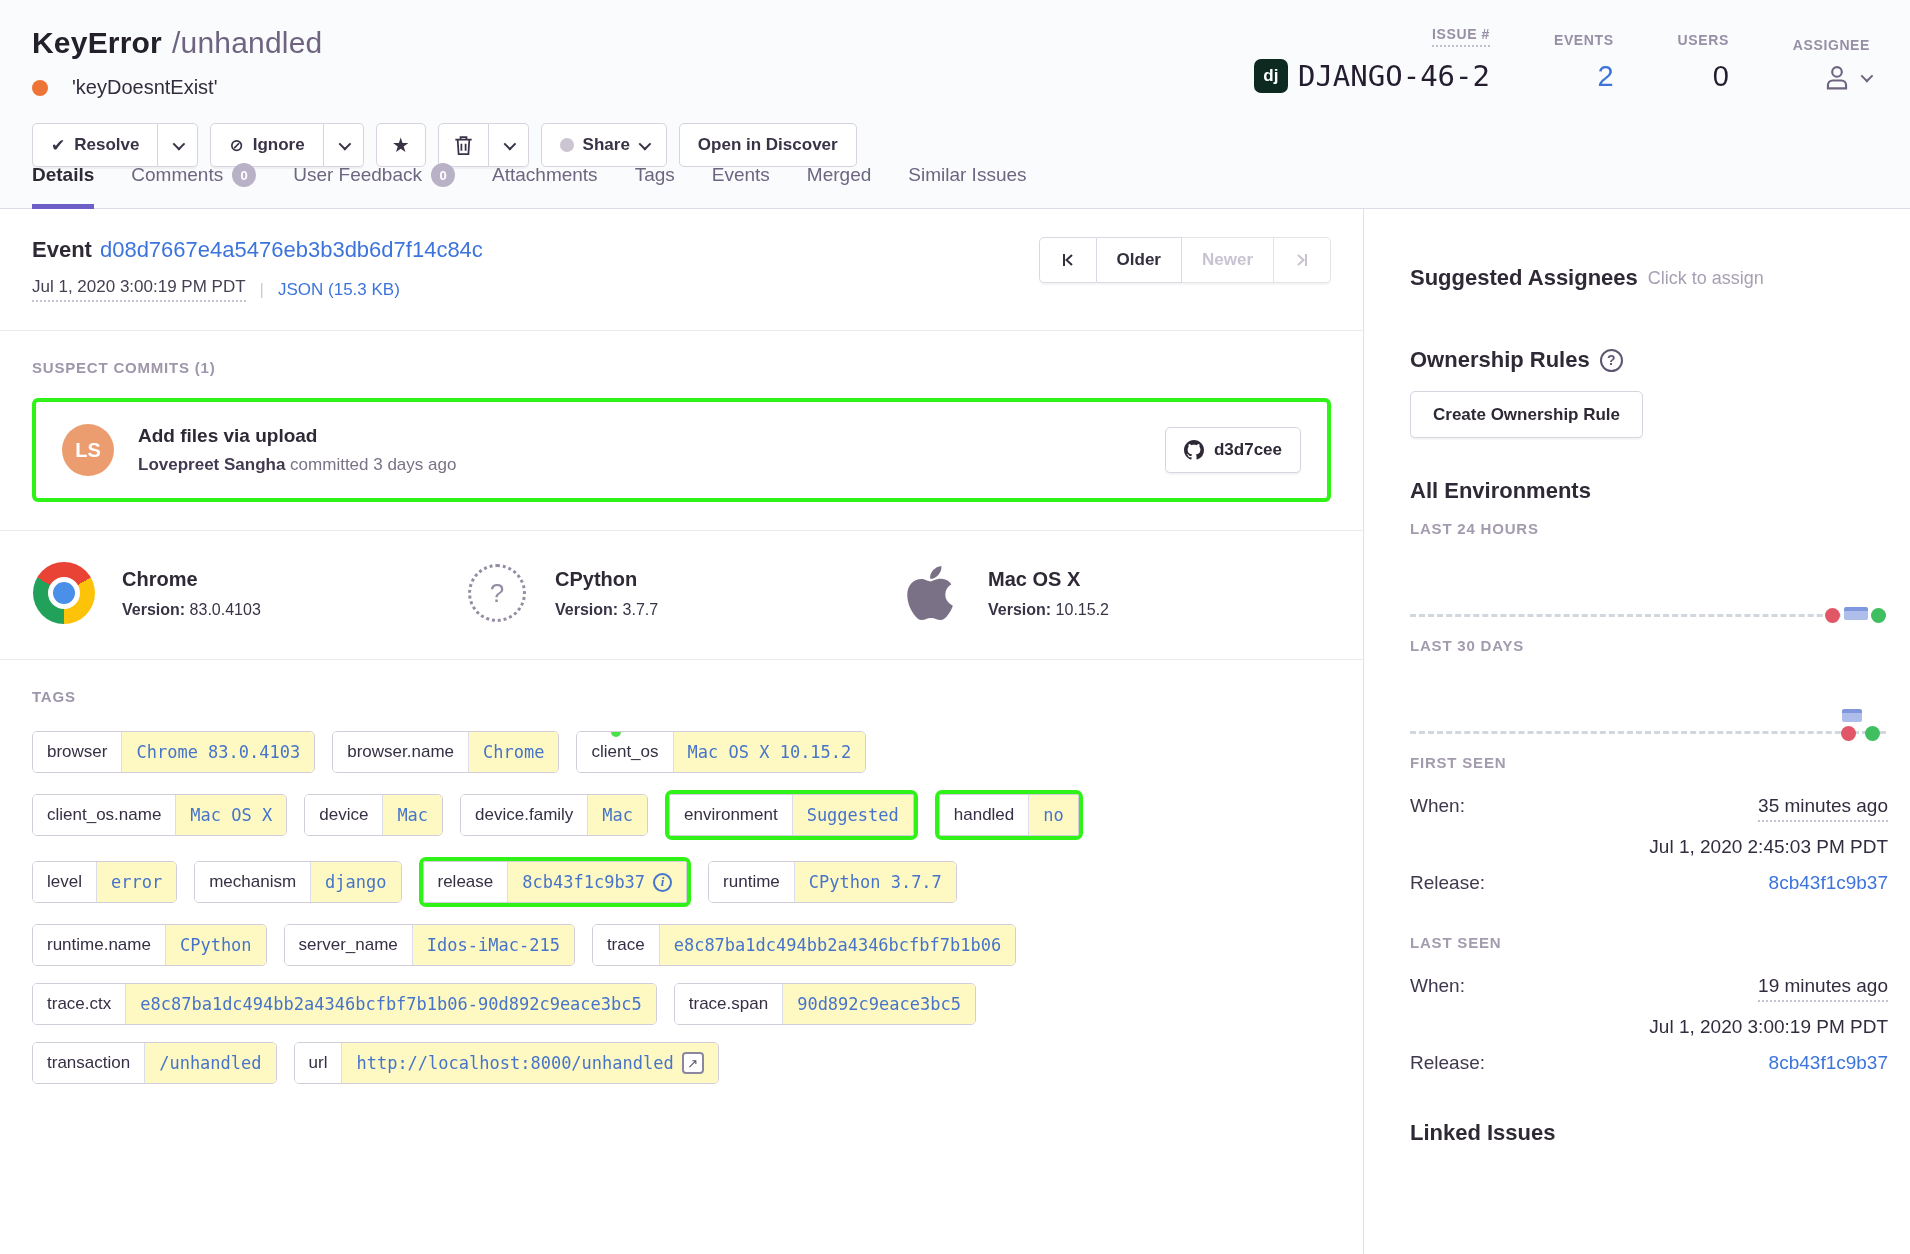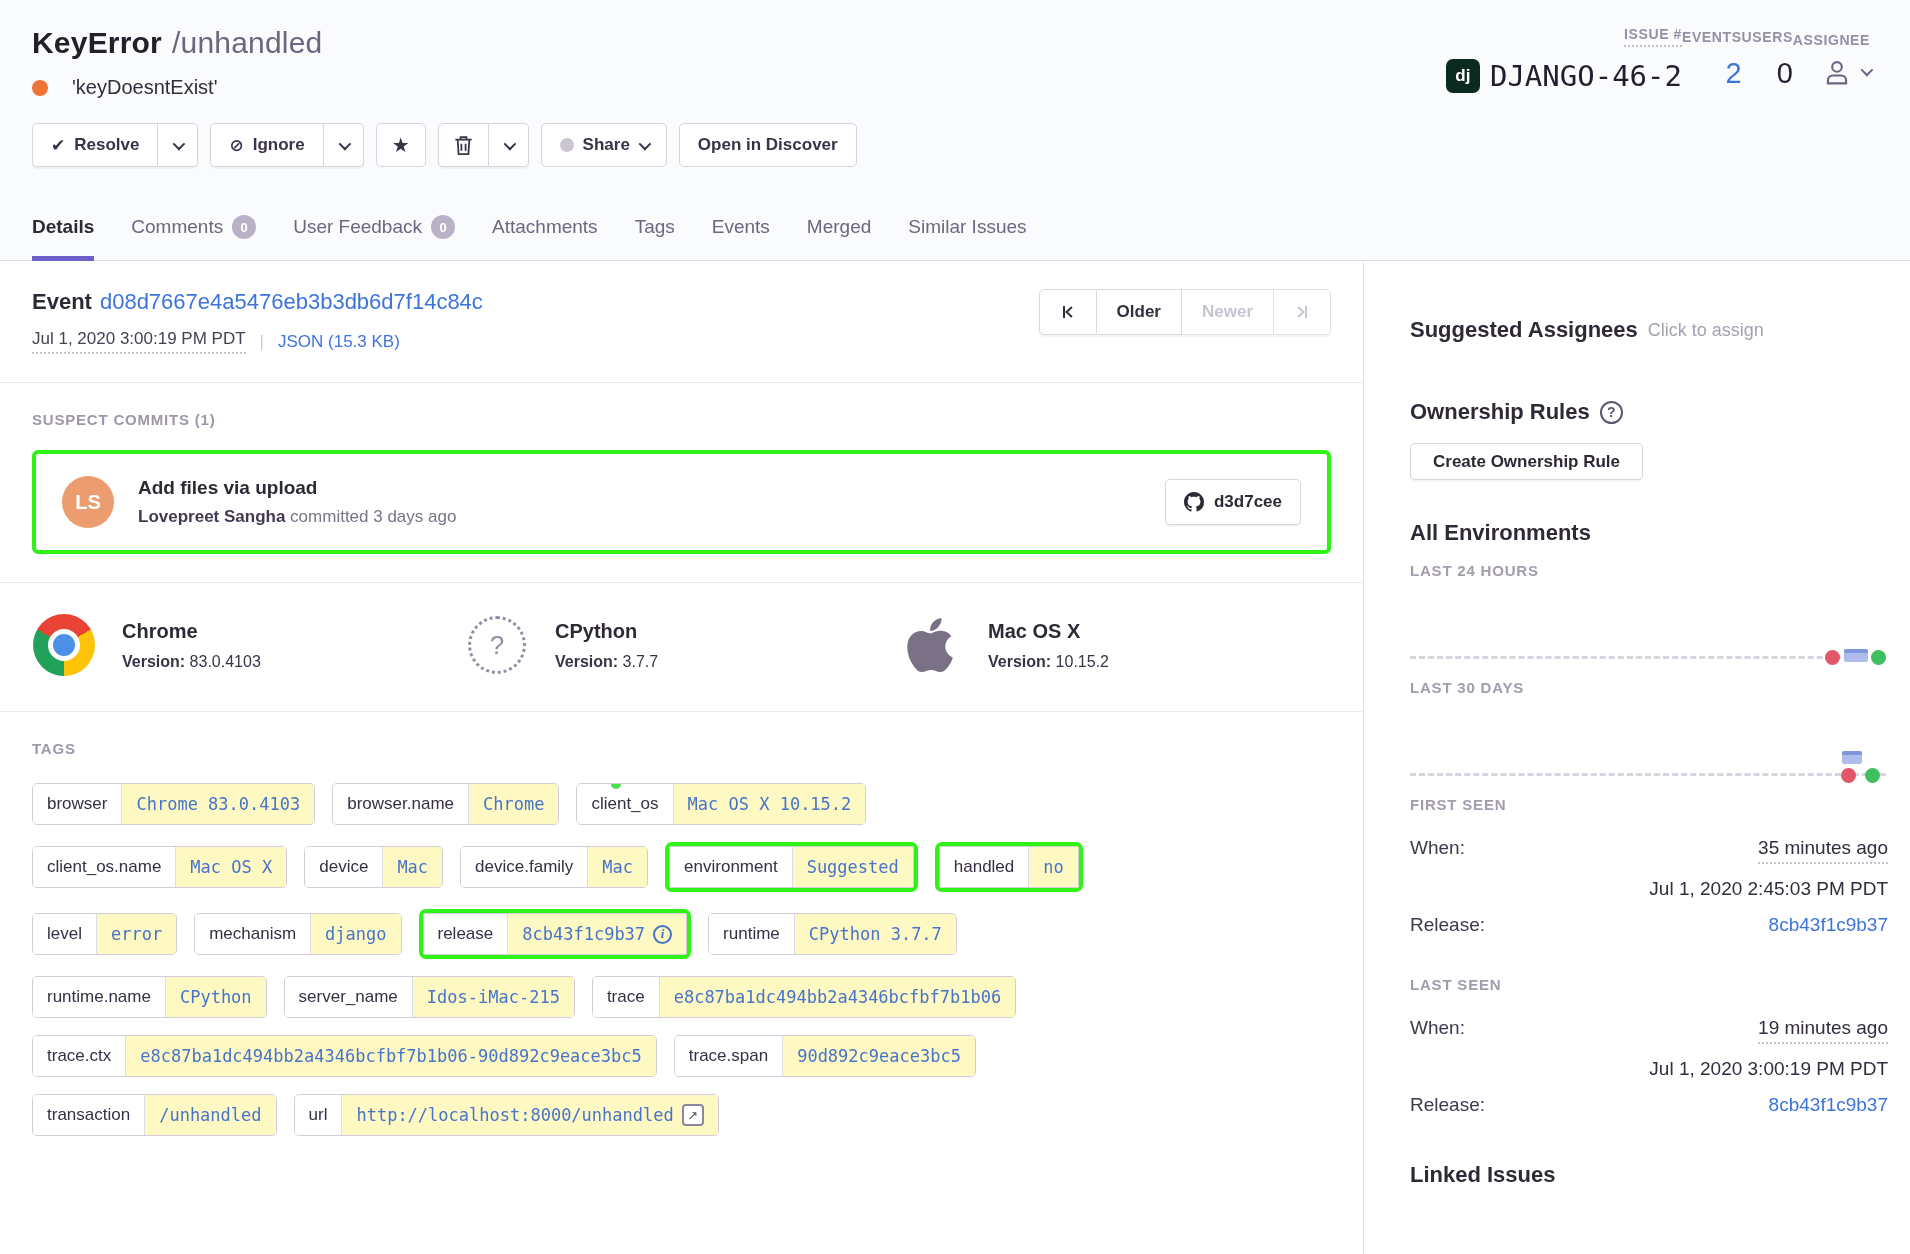--- a/index.html
+++ b/index.html
@@ -2,28 +2,28 @@
 <html><head>
 <meta charset="utf-8">
 <style>
   * { margin:0; padding:0; box-sizing:border-box; }
   html,body { width:1910px; height:1254px; overflow:hidden; }
   body { font-family:"Liberation Sans","DejaVu Sans",sans-serif; color:#2f2936; background:#fff; }
   .mono { font-family:"DejaVu Sans Mono","Liberation Mono",monospace; }
 
   
   .page { width:1910px; height:1254px; display:flex; flex-direction:column; }
-  .header { background:#fafbfc; border-bottom:1px solid #dfdbe4; padding:26px 40px 0 32px; height:261px; position:relative; flex:none; }
+  .header { background:#fafbfc; border-bottom:1px solid #dfdbe4; padding:26px 40px 0 32px; height:209px; position:relative; flex:none; }
   .title-row { display:flex; justify-content:space-between; align-items:flex-start; }
   .title { font-size:30px; font-weight:bold; color:#23202b; letter-spacing:.2px; }
   .title .subtitle { font-weight:400; color:#6f6480; margin-left:10px; }
   .culprit { display:flex; align-items:center; margin-top:16px; font-size:20px; color:#332c3d;gap:12px; }
   .level-dot { width:16px; height:16px; border-radius:50%; background:#ee7336; margin-right:12px; flex:none; }
 
-  .stats { display:flex; align-items:center; }
+  .stats { display:flex; gap:64px; align-items:flex-end; }
   .stat { display:flex; flex-direction:column; align-items:flex-end; }
   .stat-label { font-size:14px; font-weight:bold; letter-spacing:.6px; color:#978fa5; text-transform:uppercase; }
   .stat-label.tip { border-bottom:2px dotted #c2bccb; padding-bottom:3px; }
   .stat-value { margin-top:12px; font-size:29px; color:#241d30; }
   .stat-value.blue { color:#3d74db; }
   .issue-value { display:flex; align-items:center; gap:10px; }
   .dj-badge { width:34px; height:34px; border-radius:7px; background:#0c2a1f; color:#fff; font-size:17px; font-weight:bold; display:flex; align-items:center; justify-content:center; }
   .assignee-value { display:flex; align-items:center; gap:8px; margin-top:8px; cursor:pointer; }
   .caret { width:9px; height:9px; border-right:2px solid #6e6480; border-bottom:2px solid #6e6480; transform:rotate(45deg) translateY(-2px); display:inline-block; }
 
@@ -104,21 +104,21 @@
   .marker-dot { position:absolute; top:-5px; left:34px; width:10px; height:10px; border-radius:50%; background:#4ae14a; }
   .info-i { width:19px; height:19px; border:2px solid #4674ca; border-radius:50%; font-size:13px; font-weight:bold; display:inline-flex; align-items:center; justify-content:center; font-family:"Liberation Serif",serif; font-style:italic; flex:none; }
   .ext-link { width:22px; height:22px; border:2px solid #8d86a0; border-radius:4px; color:#595267; font-size:13px; display:inline-flex; align-items:center; justify-content:center; font-family:"DejaVu Sans",sans-serif; flex:none; background:#fff; }
 
   
   .sidebar { flex:1; background:#fff; padding:56px 22px 0 46px; }
   .sb-title { font-size:22px; font-weight:bold; color:#2f2936; }
   .sb-hint { font-size:18px; color:#a79fb2; font-weight:400; margin-left:10px; }
   .sb-row { display:flex; align-items:center; }
   .qmark { width:23px; height:23px; border:2px solid #5f5670; border-radius:50%; color:#5f5670; font-size:14px; font-weight:bold; display:inline-flex; align-items:center; justify-content:center; margin-left:10px; cursor:pointer; }
-  .sb-btn { margin-top:18px; background:#fff; border:1px solid #d8d3de; border-radius:5px; height:37px; padding:0 22px; font-size:17px; font-weight:bold; color:#2f2936; box-shadow:0 2px 1px rgba(45,35,66,.05); cursor:pointer; }
+  .sb-btn { margin-top:18px; background:#fff; border:1px solid #d8d3de; border-radius:5px; height:47px; padding:0 22px; font-size:17px; font-weight:bold; color:#2f2936; box-shadow:0 2px 1px rgba(45,35,66,.05); cursor:pointer; }
   .sb-sec { font-size:15px; font-weight:bold; letter-spacing:.8px; color:#a39bae; }
   .spark { position:relative; height:100px; margin-right:2px; }
   .spark .line { position:absolute; left:0; right:0; bottom:20px; border-top:3px dashed #d2d6dd; }
   .dot { position:absolute; width:15px; height:15px; border-radius:50%; }
   .dot.red { background:#e25767; }
   .dot.green { background:#3fbf5f; }
   .bluebar { position:absolute; background:linear-gradient(#7f97dd 0 30%, #aebde9 30% 100%); border-radius:2px; }
   .seen-row { display:flex; justify-content:space-between; align-items:baseline; font-size:19px; color:#40384c; }
   .seen-rel { border-bottom:2px dotted #c6c1cf; padding-bottom:3px; color:#332c3f; }
   .seen-abs { text-align:right; font-size:19px; color:#332c3f; margin-top:14px; }

